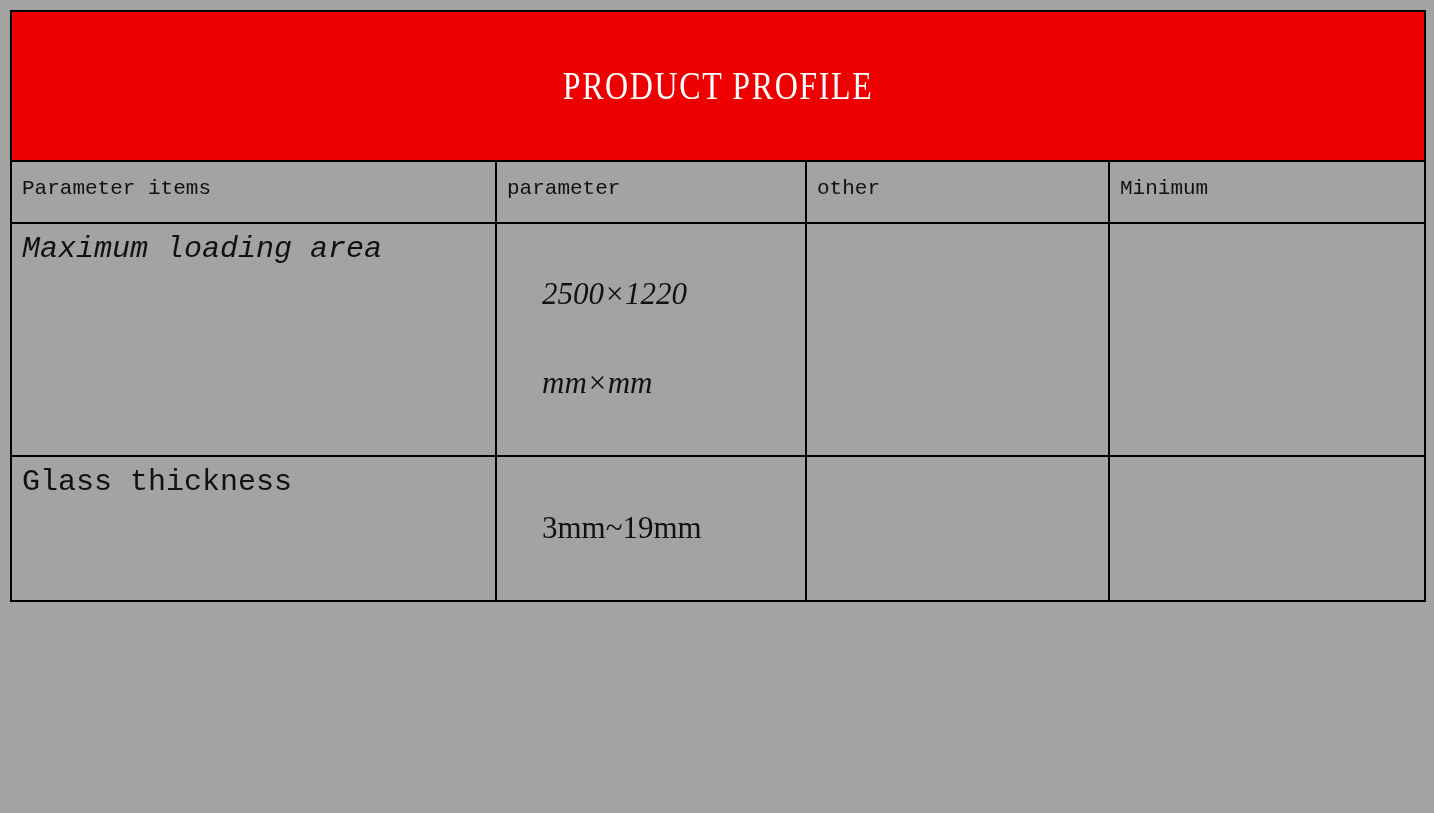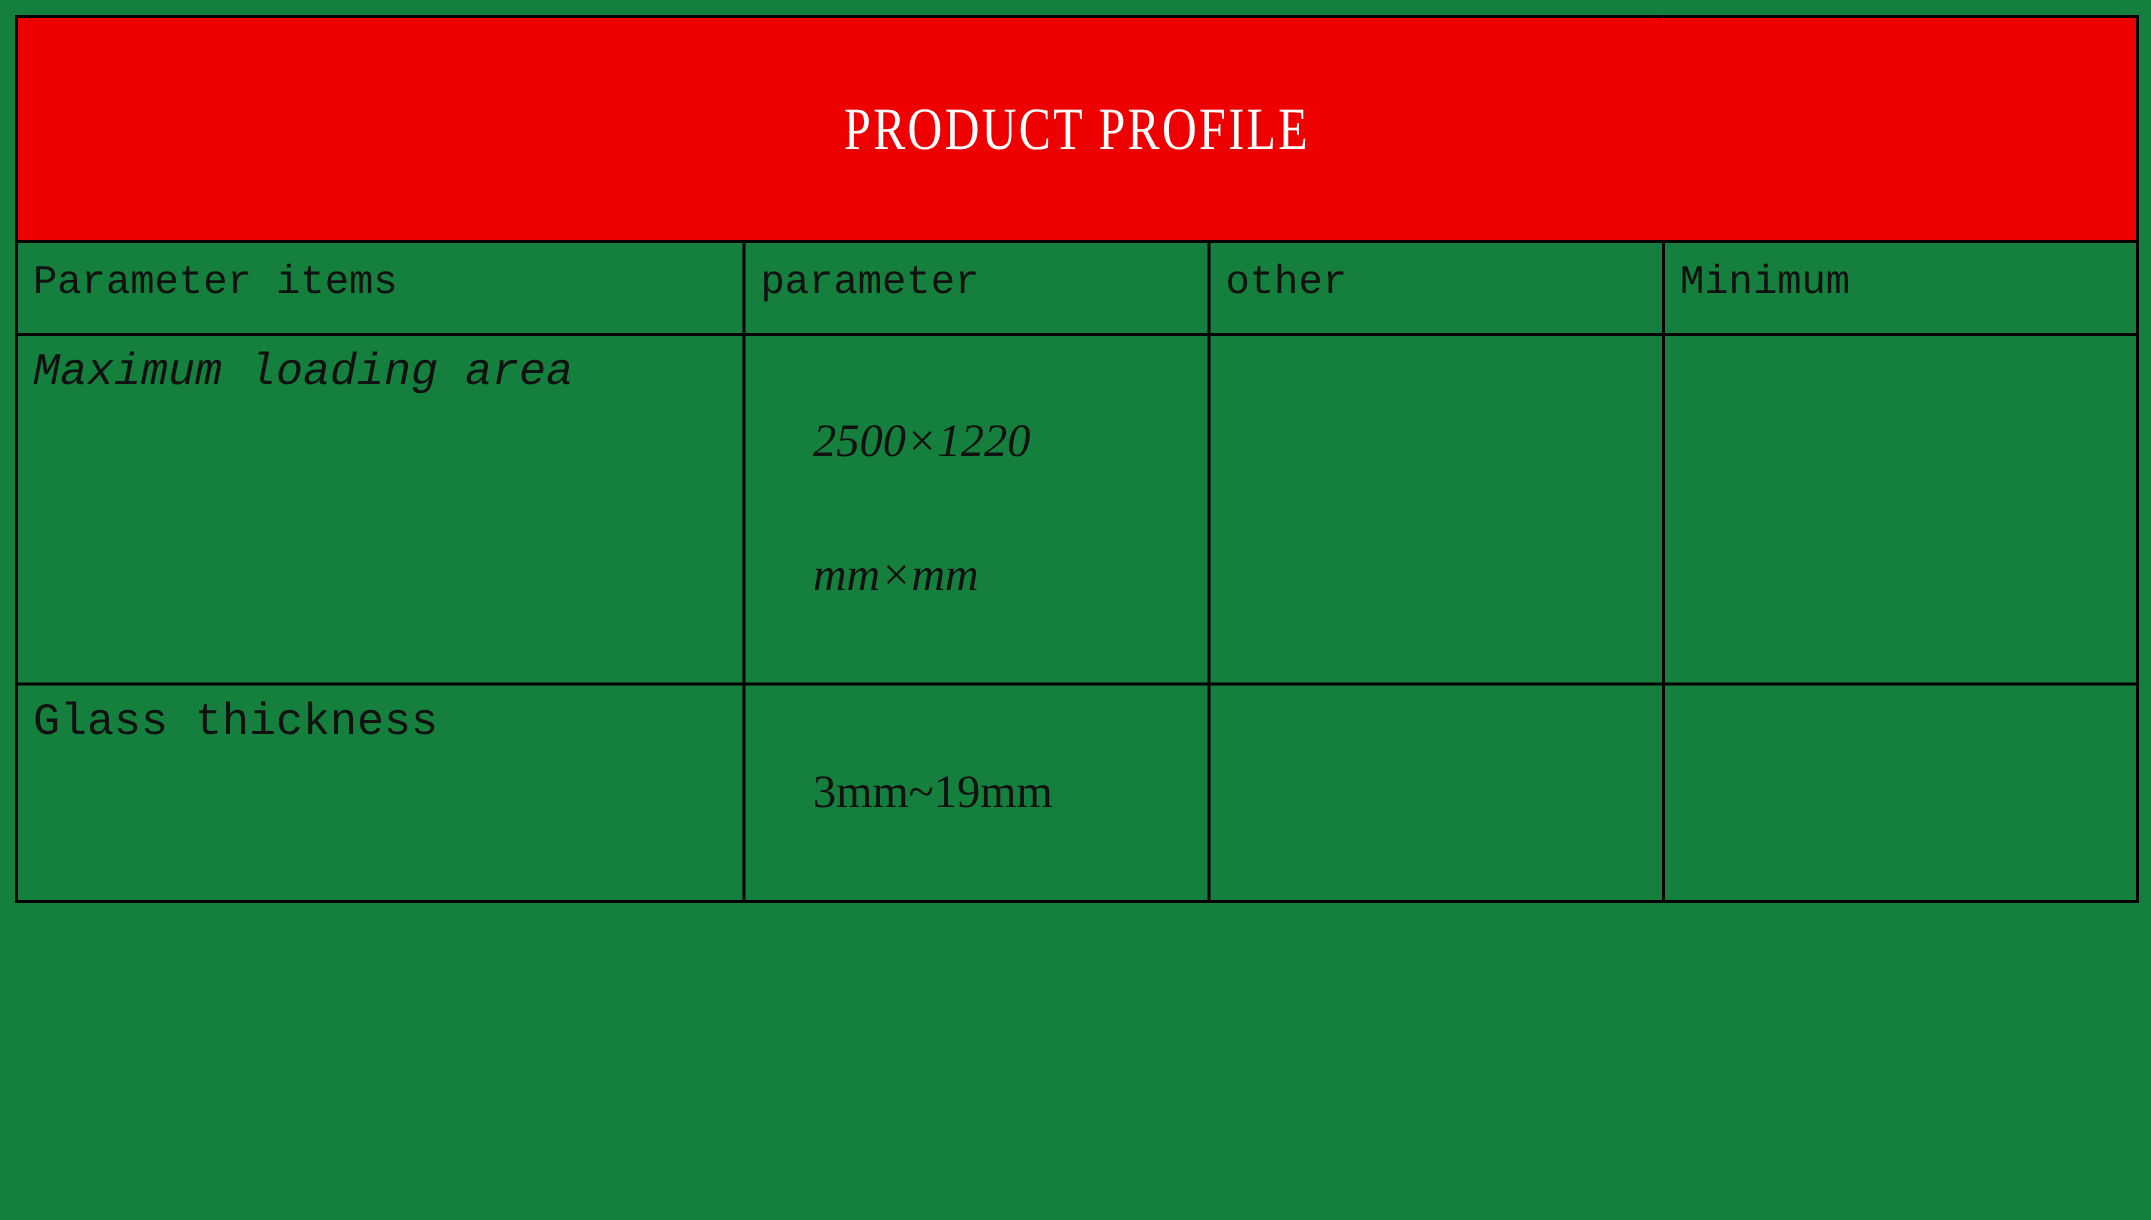--- a/index.html
+++ b/index.html
@@ -13,21 +13,21 @@
     height: 813px;
     font-family: "Liberation Mono", "DejaVu Sans Mono", monospace;
     -webkit-font-smoothing: antialiased;
   }
 
   #sheet {
     position: relative;
     width: 1434px;
     height: 813px;
     overflow: hidden;
-    background: #15803d;
+    background: #a3a3a3;
   }
 
   table.profile {
     position: absolute;
     left: 10px;
     top: 10px;
     width: 1414px;
     border-collapse: collapse;
     table-layout: fixed;
   }
@@ -69,21 +69,21 @@
     line-height: 60px;
     letter-spacing: 2px;
     transform: scaleX(0.80);
     transform-origin: center center;
     white-space: nowrap;
   }
 
   
   tr.head-row td {
     height: 56px;
-    font-size: 27px;
+    font-size: 21px;
     line-height: 50px;
     padding-top: 2px;
     padding-bottom: 2px;
   }
 
   
   .mono {
     font-family: "Liberation Mono", "DejaVu Sans Mono", monospace;
     letter-spacing: 0.5px;
   }

